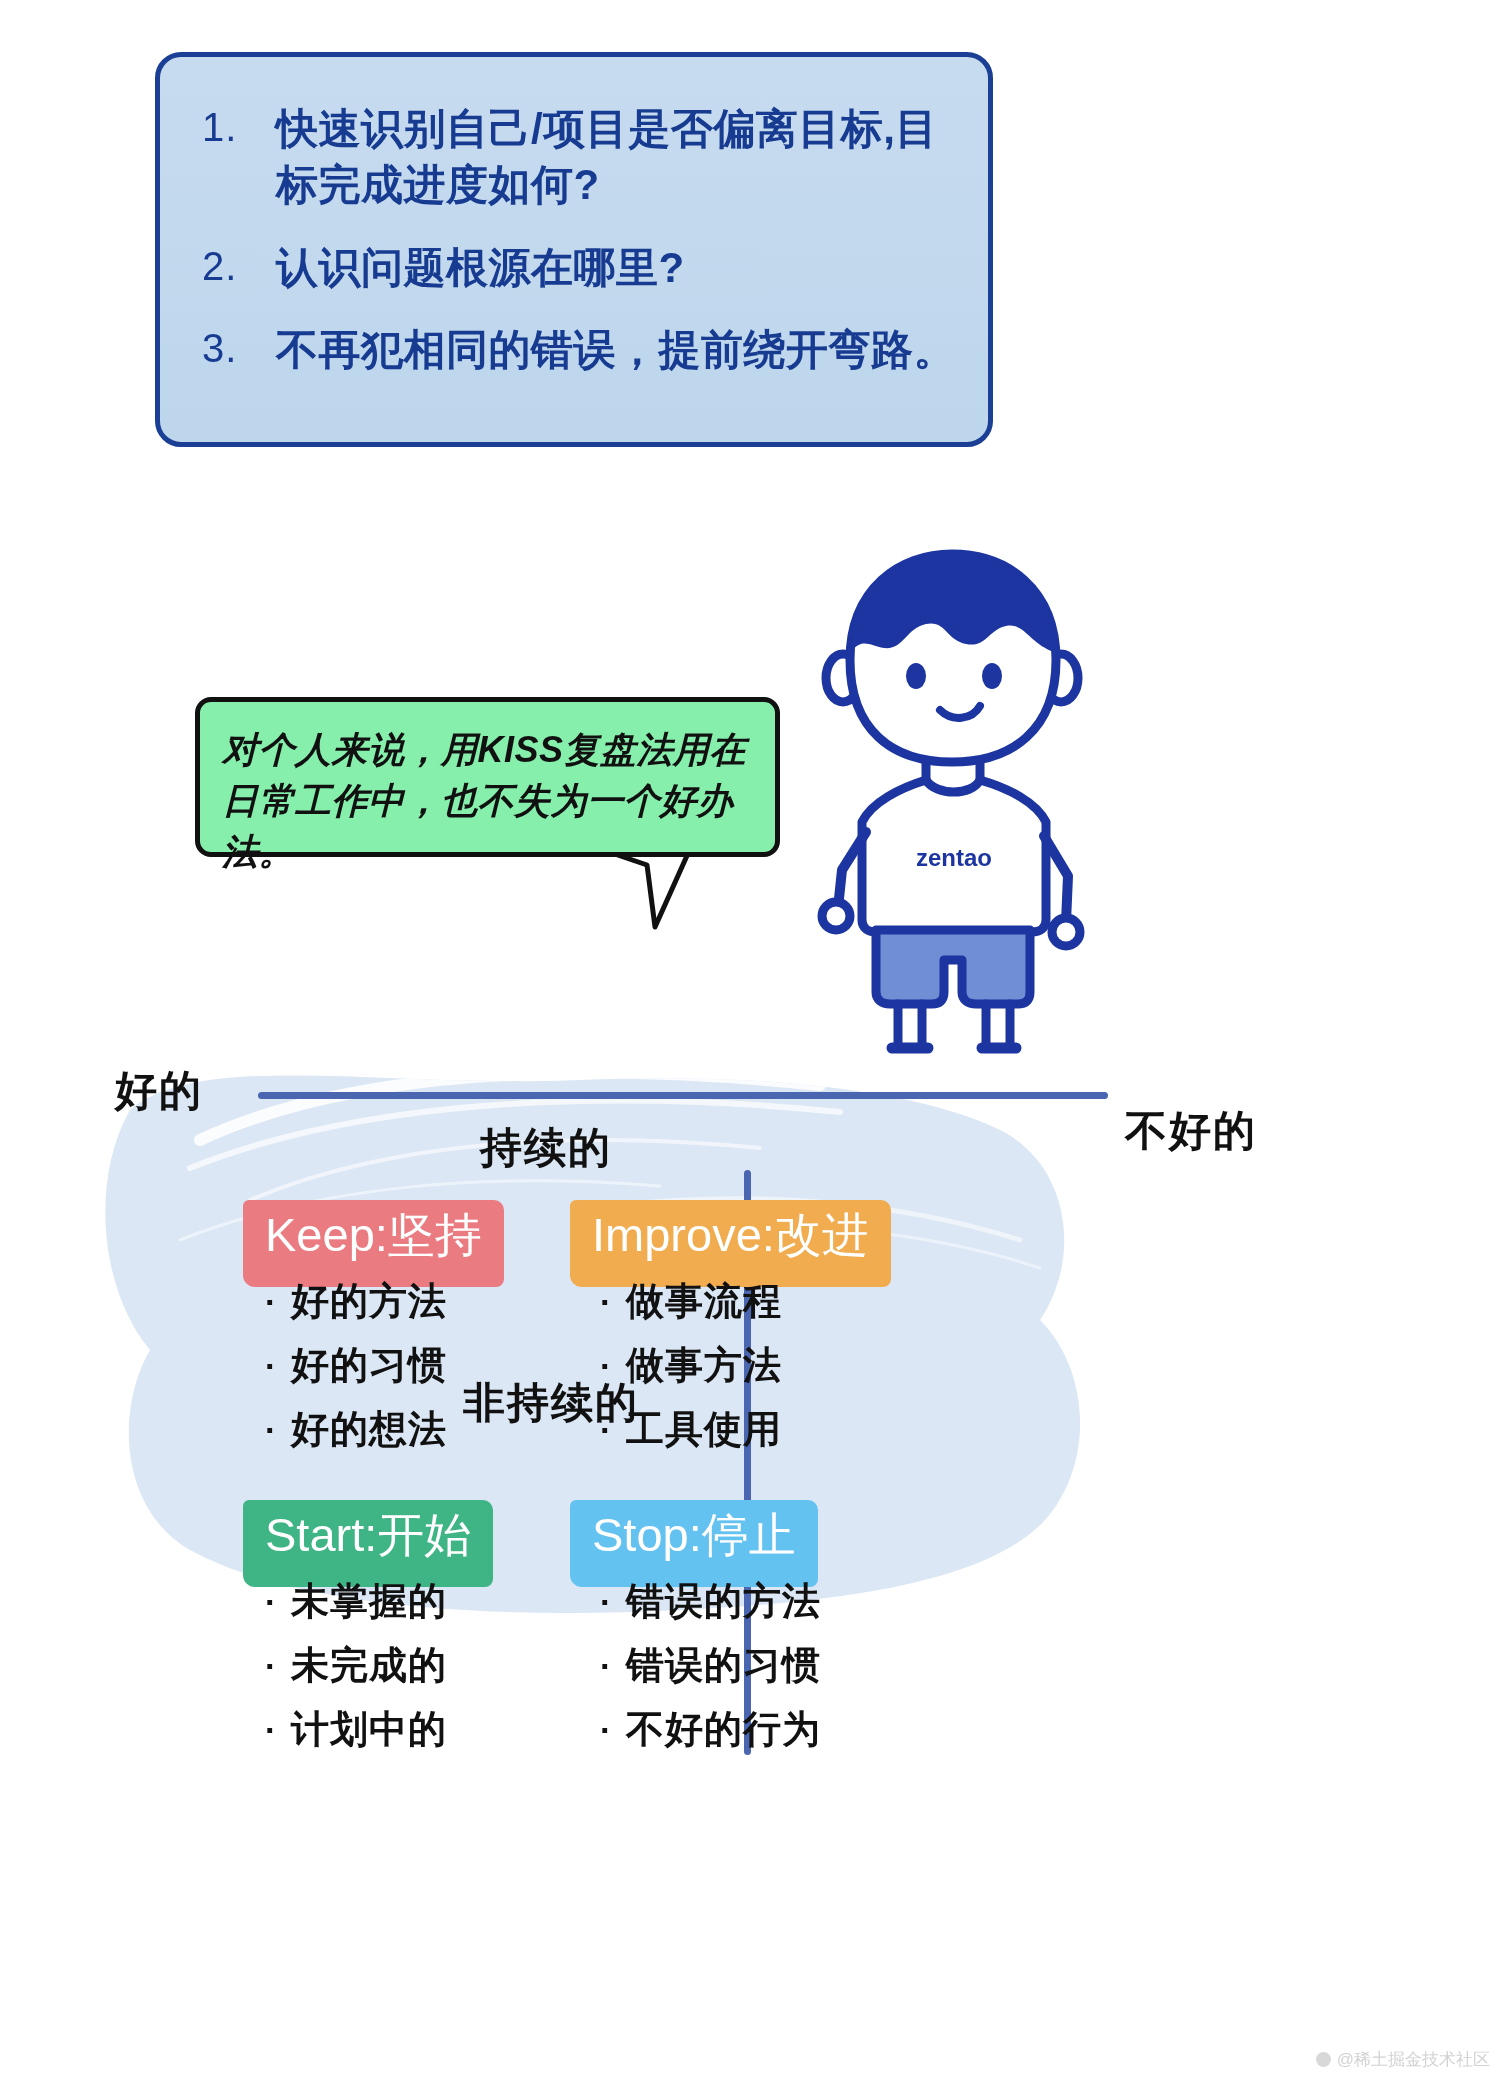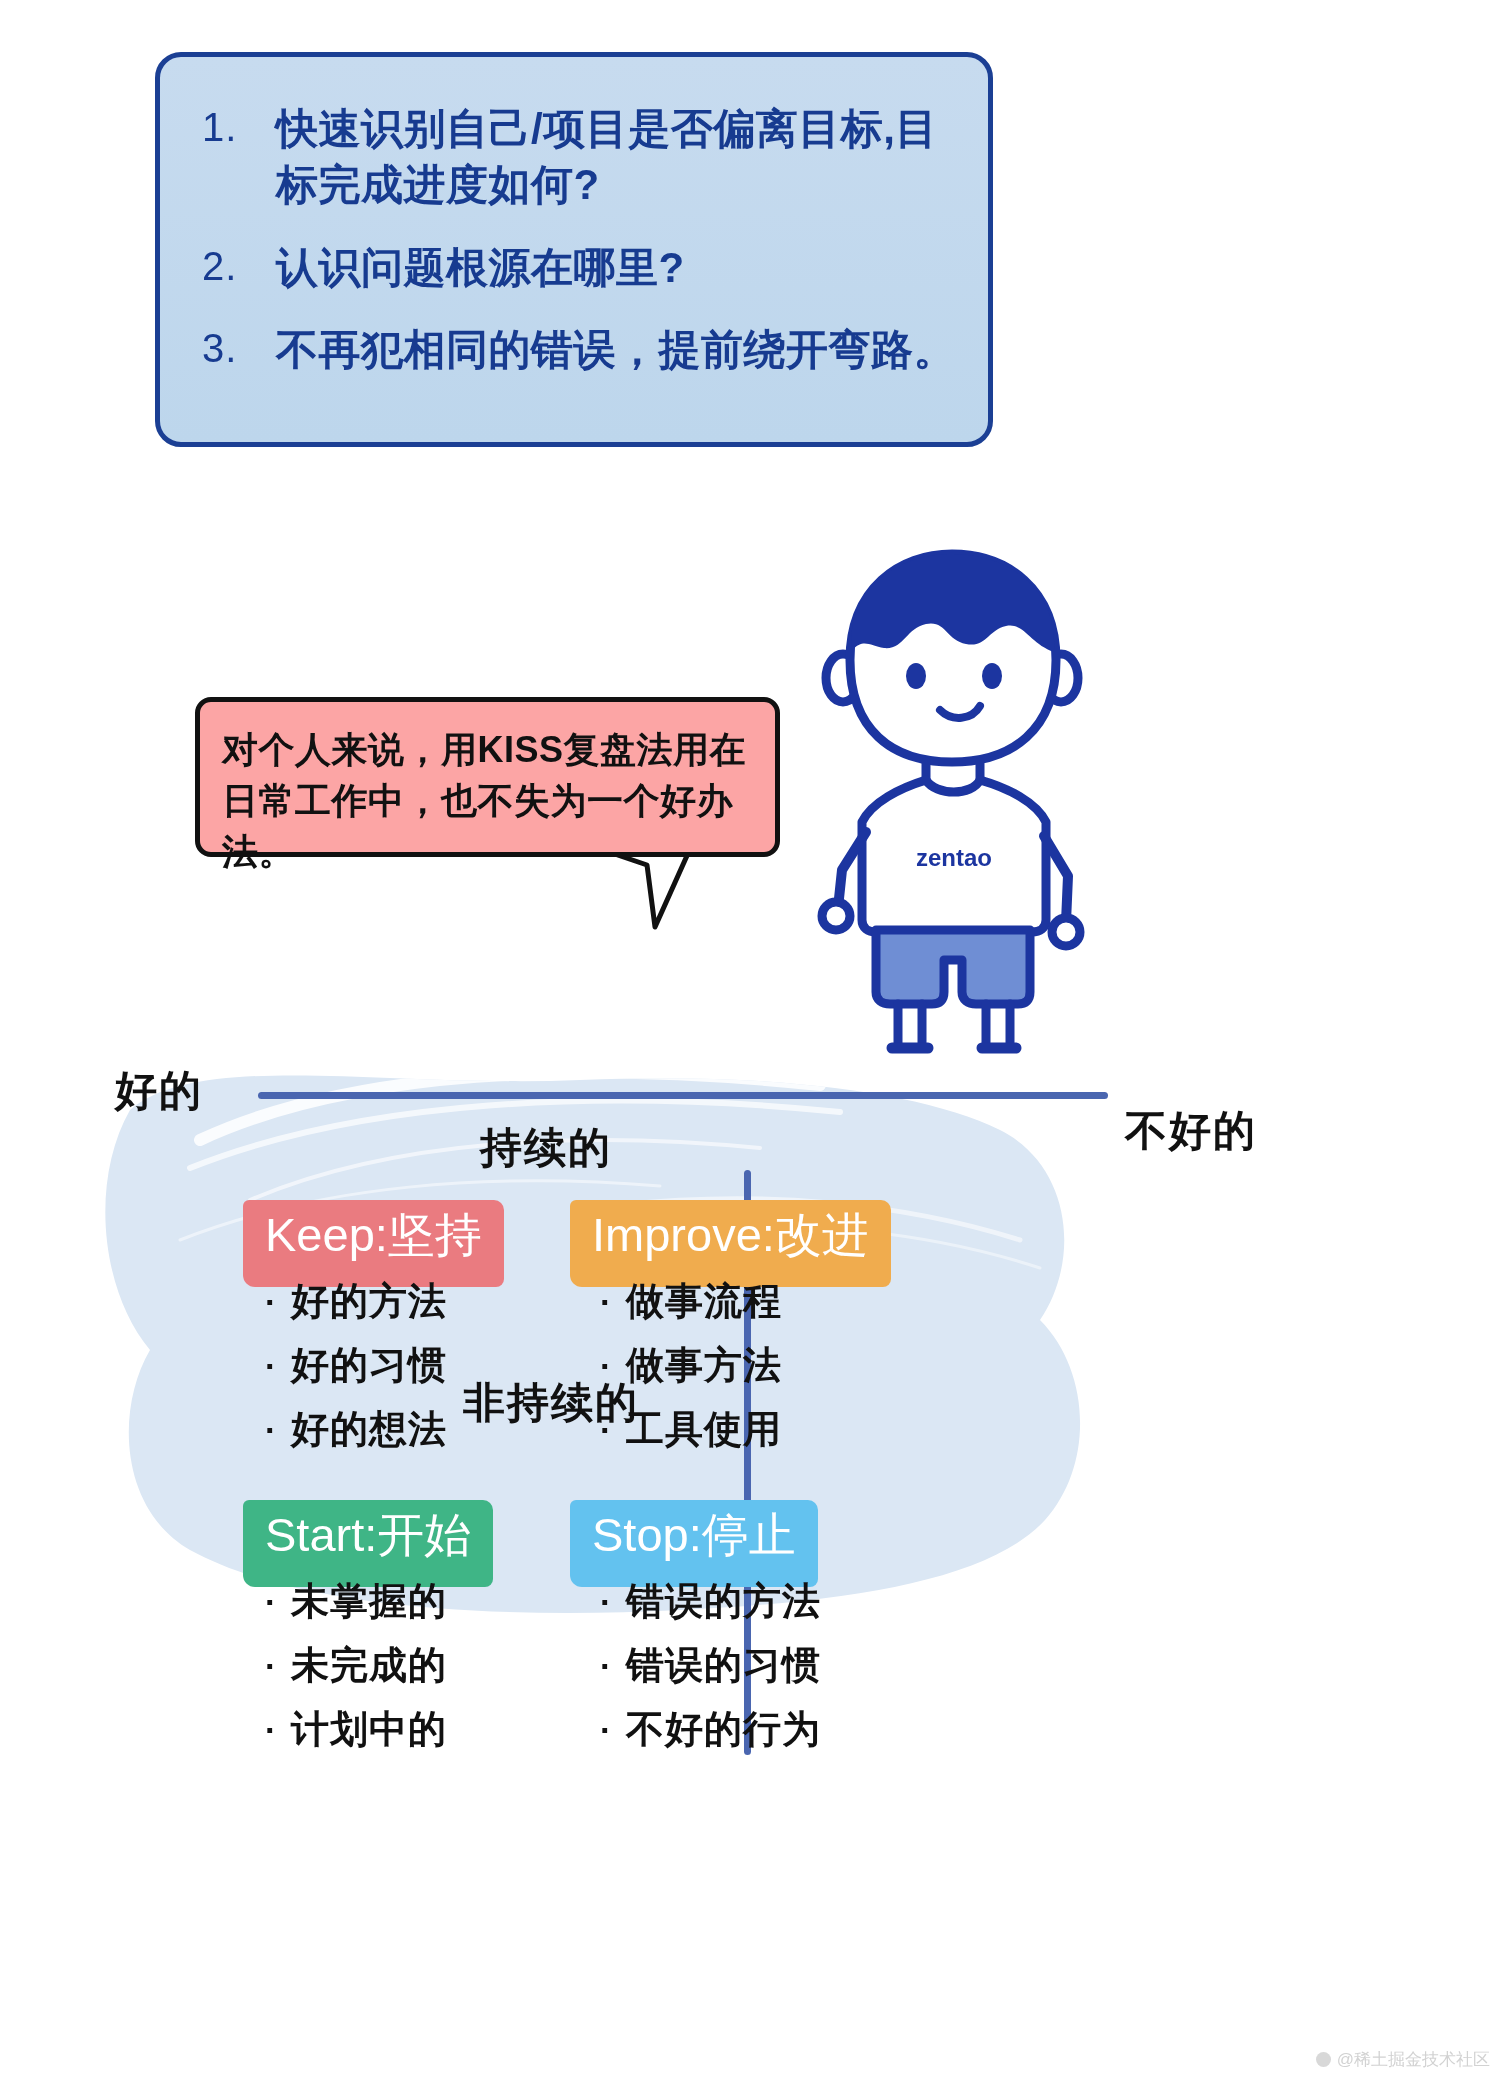--- a/index.html
+++ b/index.html
@@ -35,24 +35,25 @@
     font-size:40px;
     letter-spacing:1px;
   }
   .top-text{flex:1;letter-spacing:0.5px;}
 
   
   #bubble-wrap{position:absolute;left:195px;top:697px;width:600px;height:230px;}
   #bubble{
     position:absolute;left:0;top:0;width:585px;height:160px;
     box-sizing:border-box;
-    background:#fca5a5;
+    background:#86efac;
     border:5px solid #111111;
     border-radius:16px;
     z-index:2;
+    font-style:italic;
   }
   #bubble-text{
     position:absolute;left:22px;top:22px;right:16px;
     font-size:36px;line-height:1.42;font-weight:bold;color:#111;
     letter-spacing:0.5px;
   }
   #bubble-tail{position:absolute;left:400px;top:150px;z-index:1;}
 
   
   #brush{position:absolute;left:60px;top:990px;width:1060px;height:660px;z-index:0;}

